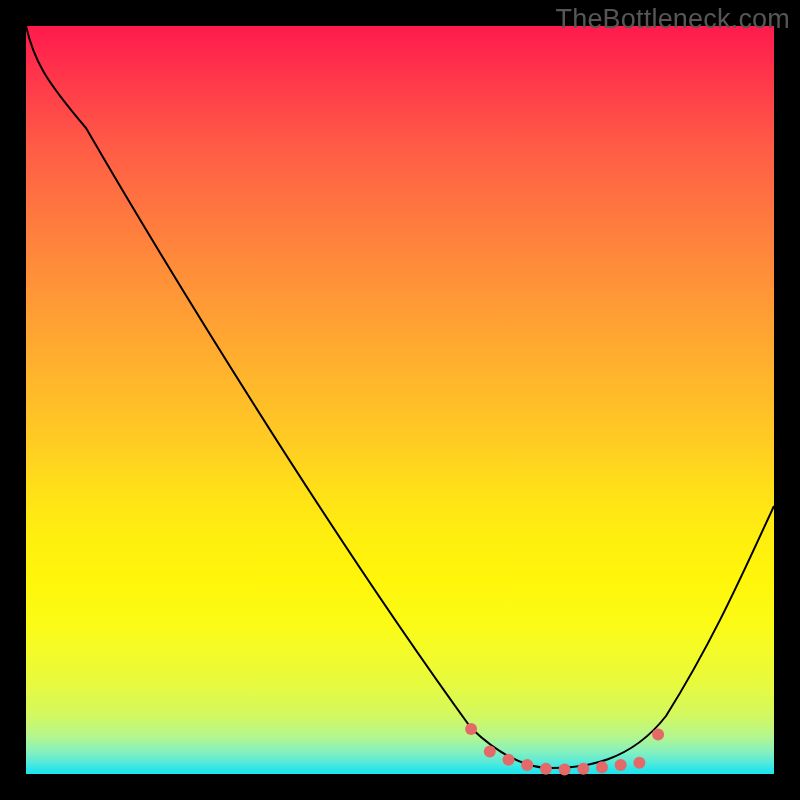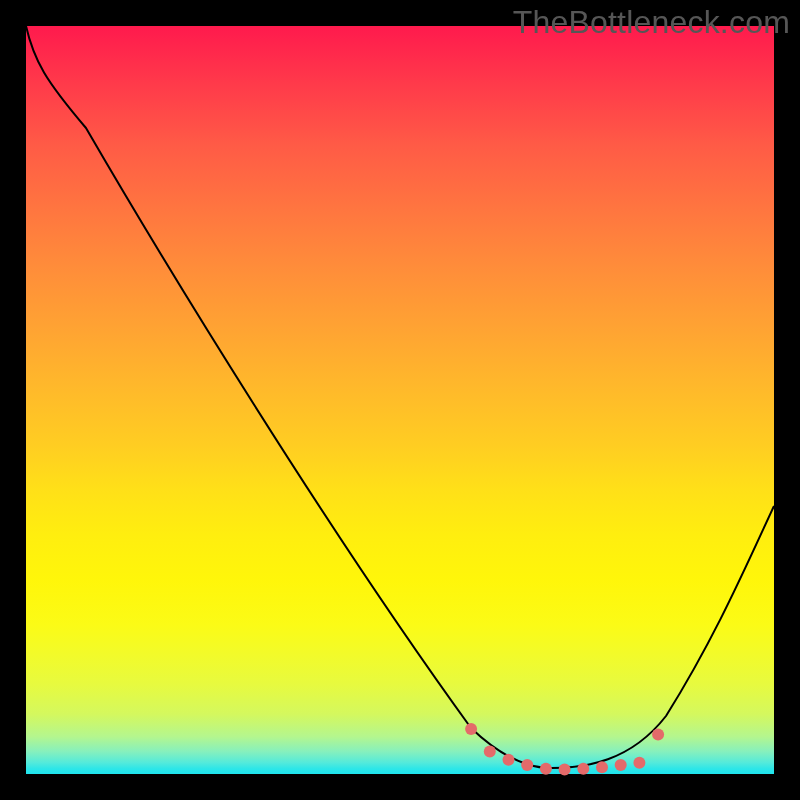--- a/index.html
+++ b/index.html
@@ -37,21 +37,21 @@
       #53eadb 98.5%,
       #2de6e8 99.3%,
       #1fe4ee 100%
     );
   }
   .watermark {
     position: absolute;
     top: 4px;
     right: 10px;
     font-family: Arial, Helvetica, sans-serif;
-    font-size: 32px;
+    font-size: 27px;
     font-weight: 500;
     color: #565656;
     letter-spacing: 0.2px;
   }
   svg.overlay {
     position: absolute;
     left: 26px;
     top: 26px;
     width: 748px;
     height: 748px;

